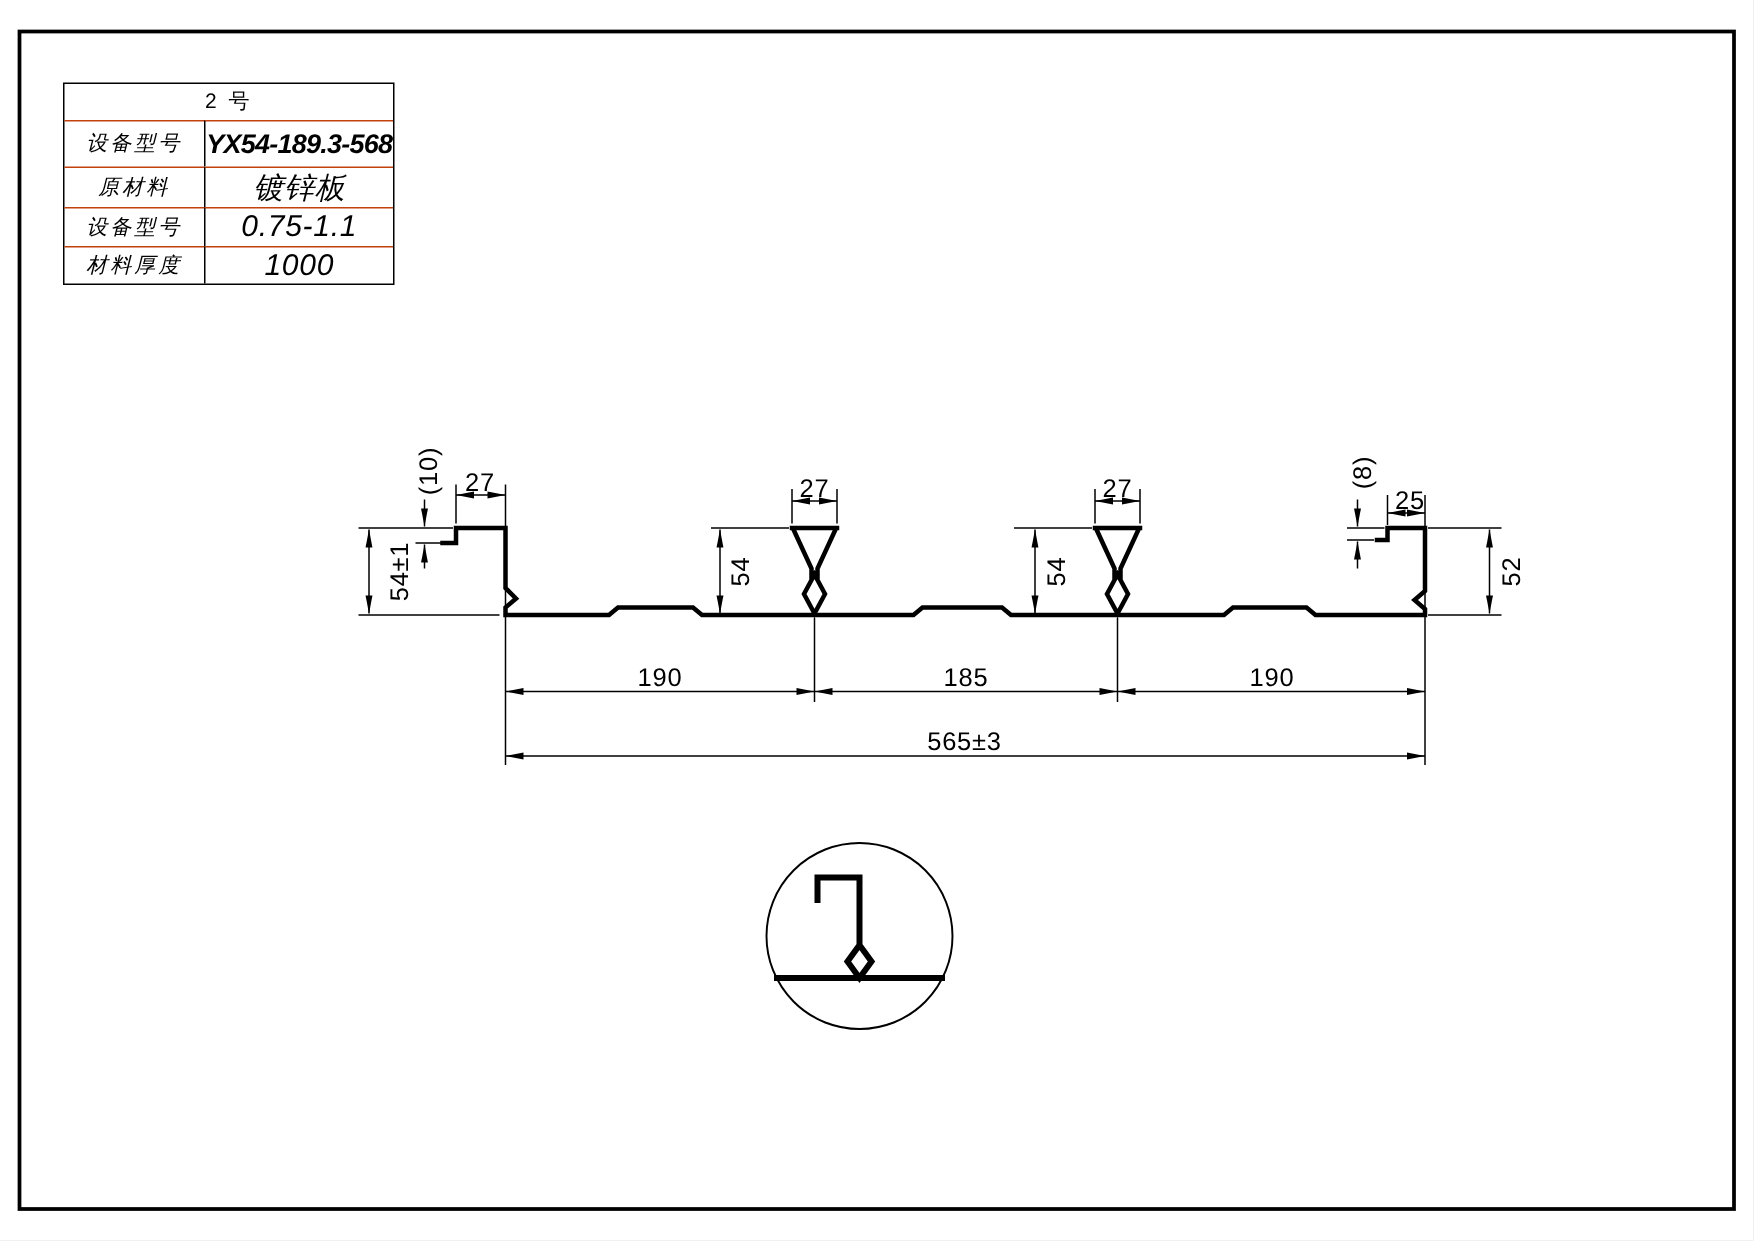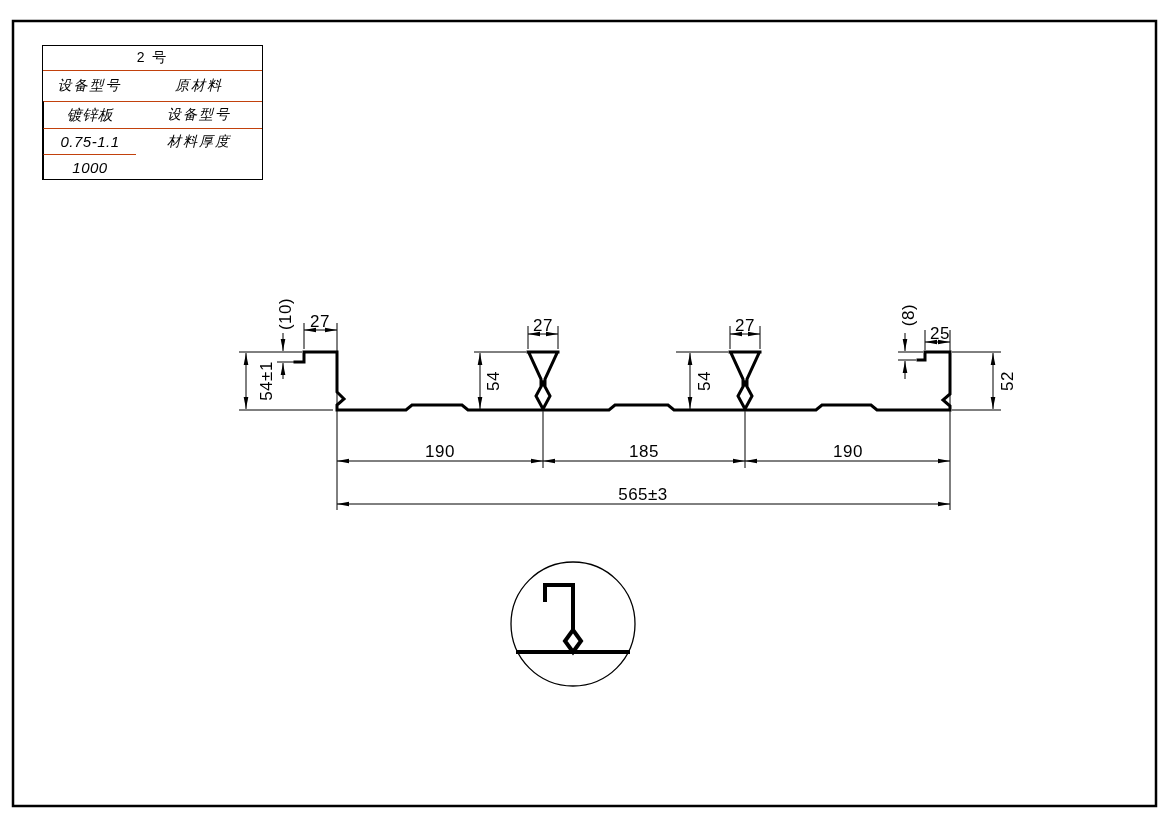--- a/index.html
+++ b/index.html
@@ -13,40 +13,40 @@
   }
   svg{position:absolute;left:0;top:0;}
   svg text{
     font-family:"Liberation Sans",sans-serif;
     font-size:17px;
     fill:#000;
     letter-spacing:0.5px;
   }
   
   .titleblock{
-    position:absolute;left:42px;top:45px;
+    position:absolute;left:42px;top:55px;
     width:219px;
     display:grid;
     grid-template-columns:93px 126px;
     grid-template-rows:24px 31px 27px 26px 25px;
     border:1.5px solid #000;
     background:#fff;
     box-sizing:content-box;
   }
   .tb-cell{
     display:flex;align-items:center;justify-content:center;
     font-size:14px;
     letter-spacing:2px;
     white-space:nowrap;
     overflow:hidden;
   }
   .tb-span{grid-column:1 / 3;}
   .bt{border-top:1px solid #c2410c;font-style:italic;}
   .bl{border-left:1px solid #000;}
-  .tb-value{letter-spacing:0.5px;font-size:15px;}
+  .tb-value{letter-spacing:0.5px;font-size:20px;}
   .tb-model{
     font-weight:bold;
     font-size:18px;
     letter-spacing:-0.5px;
   }
 </style>
 </head>
 <body>
 
 <div class="page">
@@ -155,20 +155,21 @@
       <path d="M 518,652 H 628
                M 545,600 V 585 H 573 V 630
                M 573,630 L 565,641 L 573,652 L 581,641 Z" fill="none" stroke="#000" stroke-width="4" stroke-linejoin="miter" stroke-linecap="square"></path>
     </g>
   </svg>
 
   <div class="titleblock">
     <div class="tb-cell tb-span">2  号</div>
 
     <div class="tb-cell bt">设备型号</div>
+    <div class="tb-cell bt bl tb-value tb-model">YX54-189.3-568</div>
 
     <div class="tb-cell bt">原材料</div>
     <div class="tb-cell bt bl tb-value">镀锌板</div>
 
     <div class="tb-cell bt">设备型号</div>
     <div class="tb-cell bt bl tb-value">0.75-1.1</div>
 
     <div class="tb-cell bt">材料厚度</div>
     <div class="tb-cell bt bl tb-value">1000</div>
   </div>

